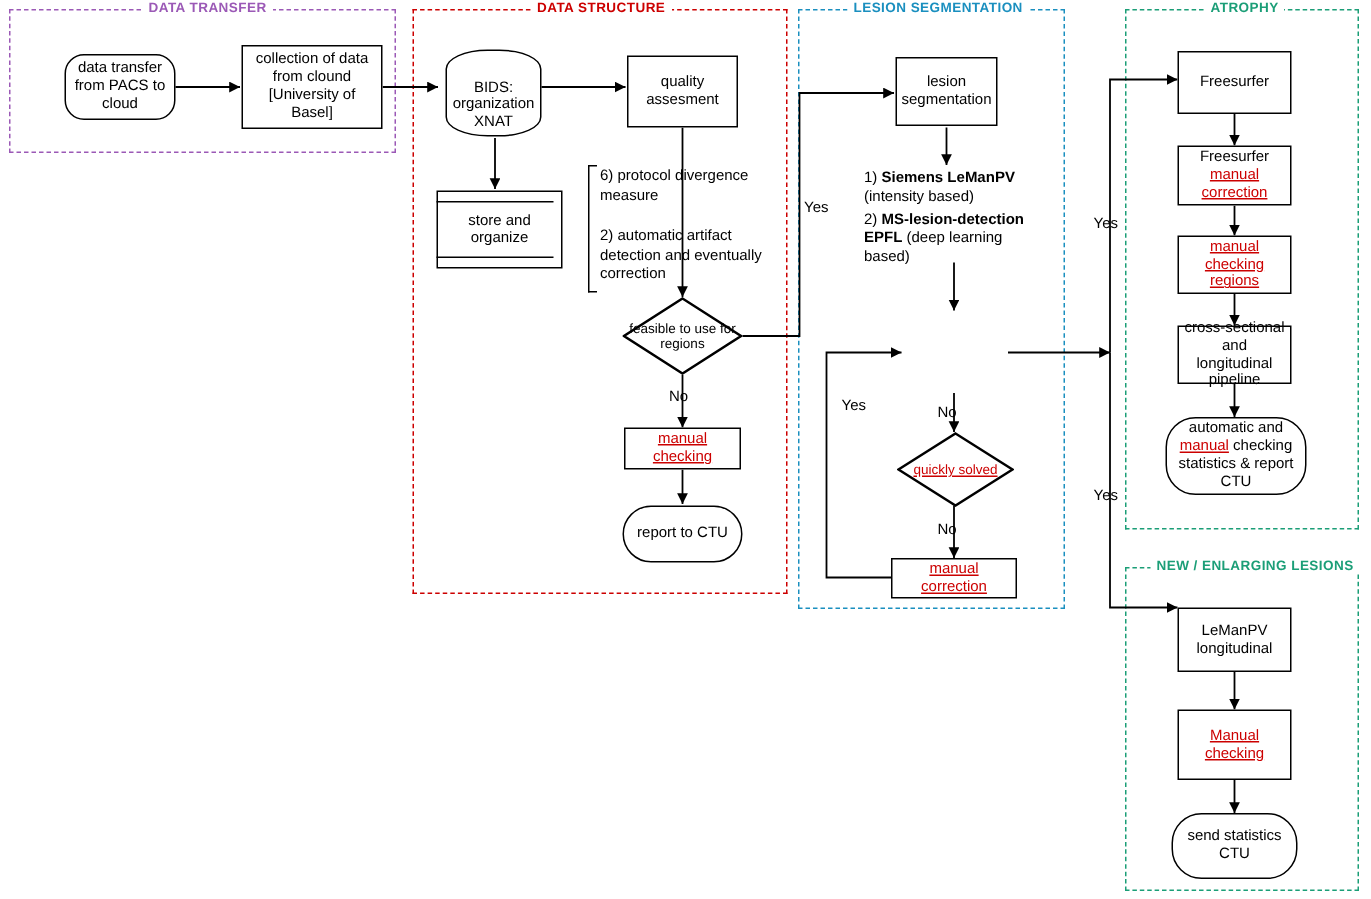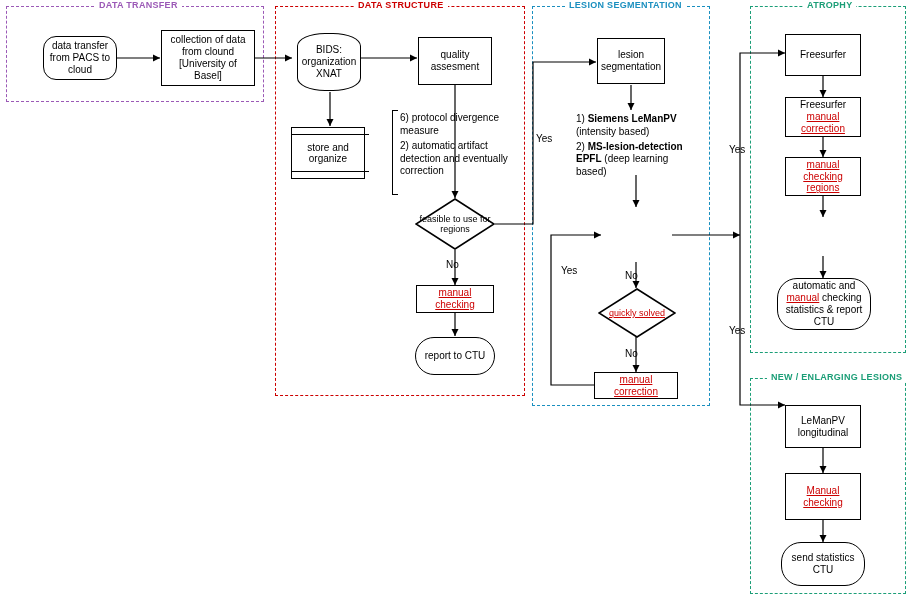--- a/index.html
+++ b/index.html
@@ -151,39 +151,39 @@
   </svg>
 
   <div class="node" style="left:43px;top:36px;width:74px;height:44px;border-radius:13px;">
     <span>data transfer from PACS to cloud</span>
   </div>
 
   <div class="node" style="left:161px;top:30px;width:94px;height:56px;">
     <span>collection of data from clound [University of Basel]</span>
   </div>
 
-  <div class="node cyl" style="left:297px;top:33px;width:64px;height:58px;border-radius:28px/13px;">
+  <div class="node cyl" style="left:297px;top:33px;width:64px;height:58px;border-radius:28px/13px;align-items:flex-end;">
     <span>BIDS: organization XNAT</span>
   </div>
 
-  <div class="storeorg" style="left:291px;top:127px;width:74px;height:52px;display:flex;align-items:center;justify-content:center;text-align:center;">
+  <div class="storeorg" style="left:291px;top:127px;width:84px;height:52px;display:flex;align-items:center;justify-content:center;text-align:center;">
     <div class="inner-line" style="left:-1px;top:6px;width:78px;"></div>
     <div class="inner-line" style="left:-1px;bottom:6px;width:78px;"></div>
     <span>store and organize</span>
   </div>
 
   <div class="node" style="left:418px;top:37px;width:74px;height:48px;">
     <span>quality assesment</span>
   </div>
 
   <div class="bracket" style="left:392px;top:110px;height:85px;"></div>
   <div class="lbl" style="left:400px;top:112px;width:106px;white-space:normal;line-height:1.25;">
     <span>6) protocol divergence measure</span>
   </div>
-  <div class="lbl" style="left:400px;top:140px;width:108px;white-space:normal;line-height:1.25;">
+  <div class="lbl" style="left:400px;top:152px;width:108px;white-space:normal;line-height:1.25;">
     <span>2) automatic artifact detection and eventually correction</span>
   </div>
 
   <div class="diamond-wrap" style="left:415px;top:198px;width:80px;height:52px;">
     <svg class="dshape" viewBox="0 0 80 52" preserveAspectRatio="none">
       <polygon points="40,1 79,26 40,51 1,26" fill="#fff" stroke="#000" stroke-width="1.6"></polygon>
     </svg>
     <div class="diamond-label">feasible to use for regions</div>
   </div>
 
@@ -229,20 +229,23 @@
   <div class="node" style="left:785px;top:97px;width:76px;height:40px;">
     <span>
       <span>Freesurfer </span><span class="redu">manual correction</span>
     </span>
   </div>
 
   <div class="node" style="left:785px;top:157px;width:76px;height:39px;">
     <span class="redu">manual checking regions</span>
   </div>
 
+  <div class="node" style="left:785px;top:217px;width:76px;height:39px;">
+    <span>cross-sectional and longitudinal pipeline</span>
+  </div>
 
   <div class="node rounded" style="left:777px;top:278px;width:94px;height:52px;">
     <span>
       <span>automatic and </span><span class="redu">manual</span><span> checking statistics &amp; report CTU</span>
     </span>
   </div>
 
   <div class="node" style="left:785px;top:405px;width:76px;height:43px;">
     <span>LeManPV longitudinal</span>
   </div>

